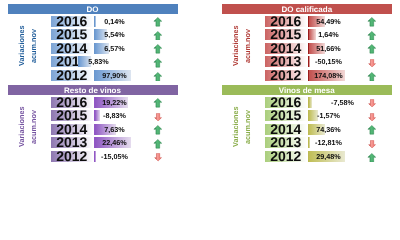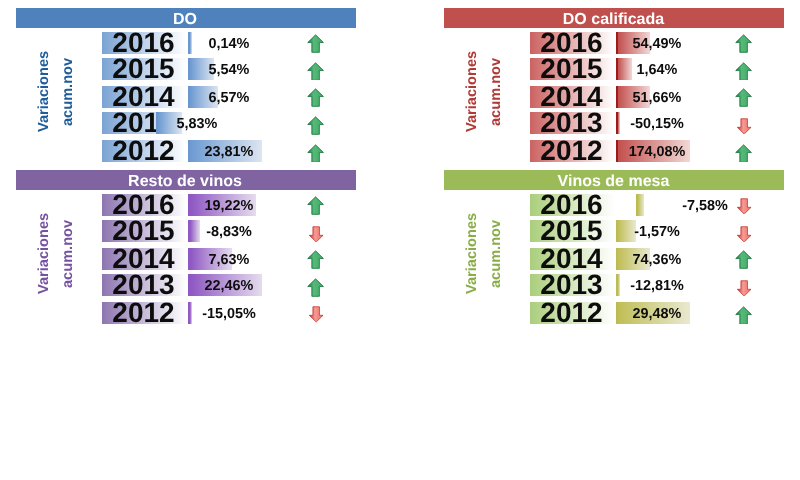--- a/index.html
+++ b/index.html
@@ -110,21 +110,21 @@
               </linearGradient>
             </defs>
             <path d="M10 1 L19 9.8 L14.3 9.8 L14.3 21 L5.7 21 L5.7 9.8 L1 9.8 Z" fill="url(#ag3)" stroke="#1d7a42" stroke-width="1" stroke-linejoin="round"></path>
           </svg>
         </div>
       </div>
       <div class="row" style="top:66.4px;width:170px;height:11px;">
         <div class="ycell" style="left:43.5px;width:41.5px;height:11px;line-height:11px;background:linear-gradient(to right,#7BA3D4 0%,#ffffff 100%);">2012</div>
         <div class="vcell" style="left:86px;width:42px;height:11px;line-height:11px;">
           <div class="vbar" style="width:37.5px;background:linear-gradient(to right,#6C9AD2 0%,#DDE5F0 100%);border-left:1px solid #6A97CD;box-sizing:border-box;"></div>
-          <div class="vtxt">23,81%</div>
+          <div class="vtxt">97,90%</div>
         </div>
         <div class="arrow" style="left:145px;top:1.7px;width:9.6px;height:9.6px;">
           <svg viewBox="0 0 20 22" width="100%" height="100%">
             <defs>
               <linearGradient id="ag4" x1="0" y1="0" x2="1" y2="0">
                 <stop offset="0%" stop-color="#1d7a42"></stop>
                 <stop offset="38%" stop-color="#57b97a"></stop>
                 <stop offset="100%" stop-color="#3FA863"></stop>
               </linearGradient>
             </defs>
@@ -332,21 +332,21 @@
           </svg>
         </div>
       </div>
     </div>
     <div class="panel" style="left:221.5px;top:84.5px;width:170.5px;height:80px;">
       <div class="hdr" style="width:170.5px;height:10px;line-height:12.5px;background:#9BBB59;">Vinos de mesa</div>
       <div class="vlabel" style="left:10.5px;top:62px;color:#8AAD4A;">Variaciones</div>
       <div class="vlabel" style="left:22.5px;top:59px;color:#8AAD4A;">acum.nov</div>
       <div class="row" style="top:12px;width:170.5px;height:11px;">
         <div class="ycell" style="left:43.5px;width:41.5px;height:11px;line-height:11px;background:linear-gradient(to right,#AACE7C 0%,#ffffff 100%);">2016</div>
-        <div class="vcell" style="left:96px;width:42px;height:11px;line-height:11px;padding-left:28px;">
+        <div class="vcell" style="left:86px;width:42px;height:11px;line-height:11px;padding-left:28px;">
           <div class="vbar" style="width:4.6px;background:linear-gradient(to right,#C0BE56 0%,#E9E9D1 100%);border-left:1px solid #BCBA52;box-sizing:border-box;"></div>
           <div class="vtxt">-7,58%</div>
         </div>
         <div class="arrow" style="left:146.2px;top:2.6px;width:8.2px;height:8.4px;">
           <svg viewBox="0 0 20 22" width="100%" height="100%">
             <defs>
               <linearGradient id="ag15" x1="0" y1="0" x2="1" y2="0">
                 <stop offset="0%" stop-color="#c2332d"></stop>
                 <stop offset="42%" stop-color="#f79b96"></stop>
                 <stop offset="100%" stop-color="#EE6C63"></stop>

